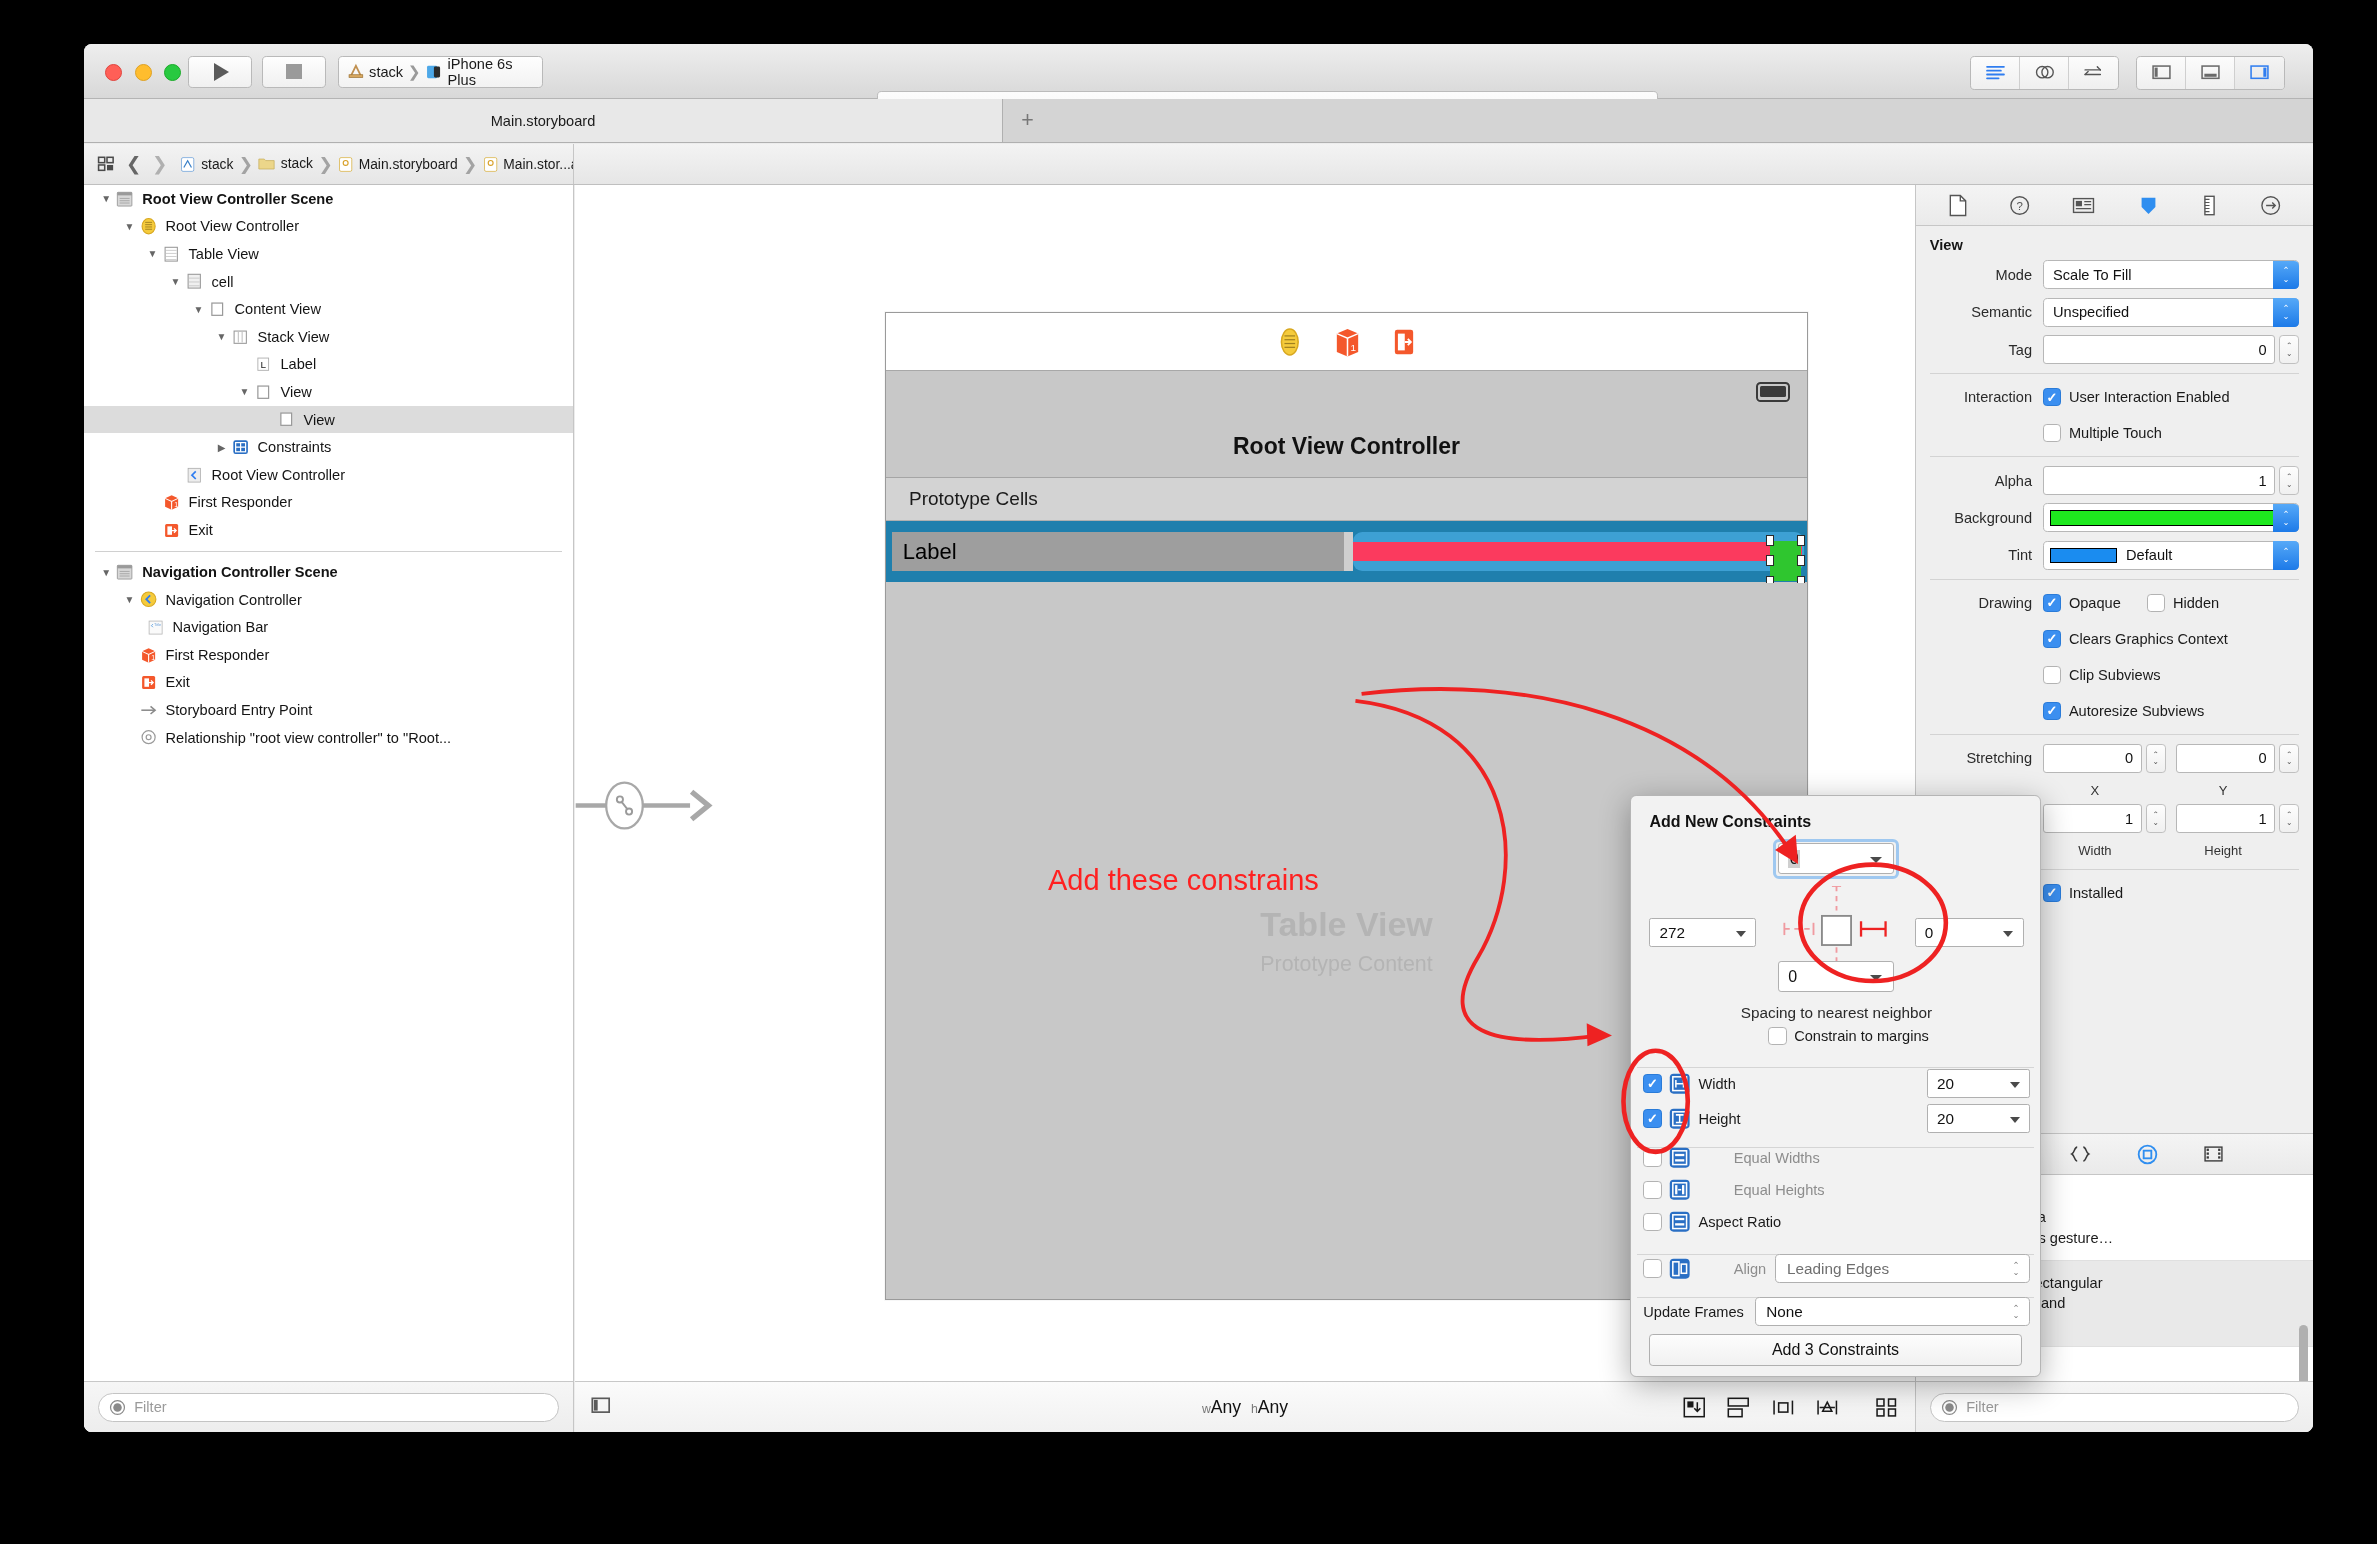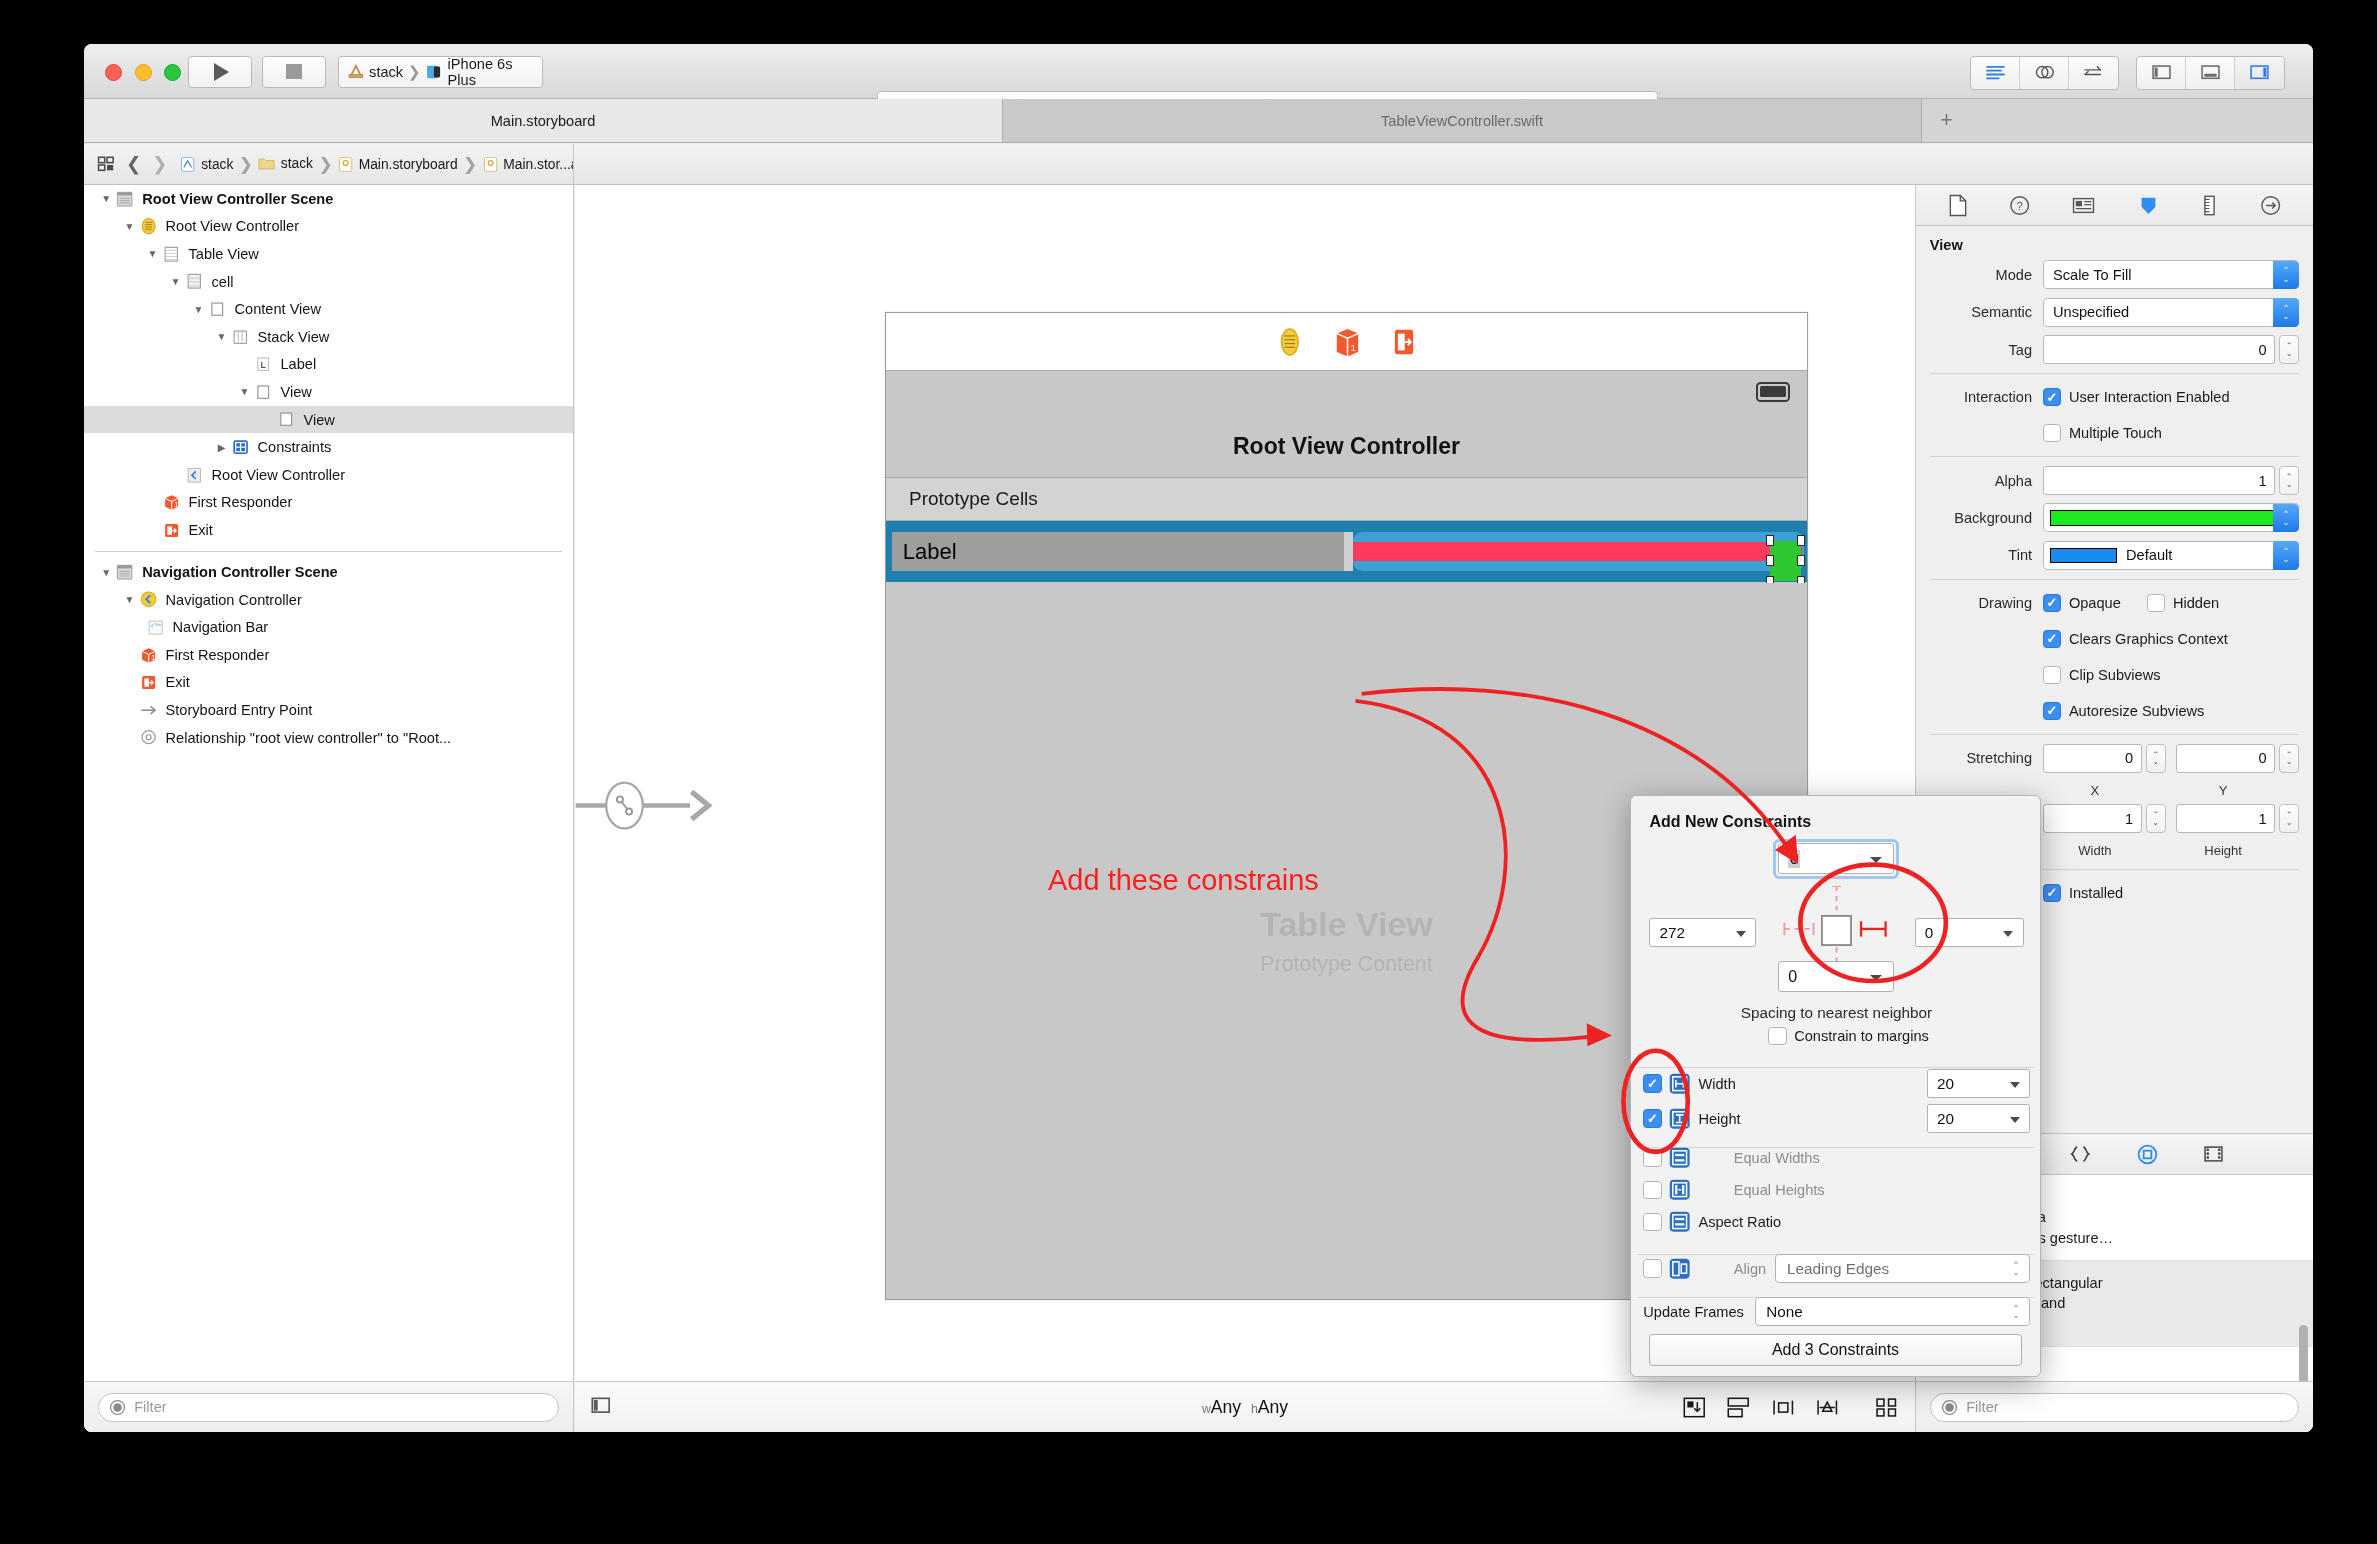--- a/index.html
+++ b/index.html
@@ -351,23 +351,20 @@
           </svg>
         </div>
       </div>
     </div>
   </div>
 
   <div class="tabbar">
     <div class="tab sel" style="width:919px;">
       <span>Main.storyboard</span>
     </div>
-    <div class="tab unsel" style="width:919px;">
-      <span>TableViewController.swift</span>
-    </div>
     <div class="tab-plus">+</div>
   </div>
 
   <div class="jumpbar">
     <div class="jb-left">
       <div class="jb-icon">
         <svg width="20" height="18.4" viewBox="0 0 26 24">
           <rect x="2" y="3" width="8" height="7" fill="none" stroke="#4a4a4a" stroke-width="2"></rect>
           <rect x="13" y="3" width="8" height="7" fill="none" stroke="#4a4a4a" stroke-width="2"></rect>
           <rect x="2" y="13" width="8" height="7" fill="none" stroke="#4a4a4a" stroke-width="2"></rect>

